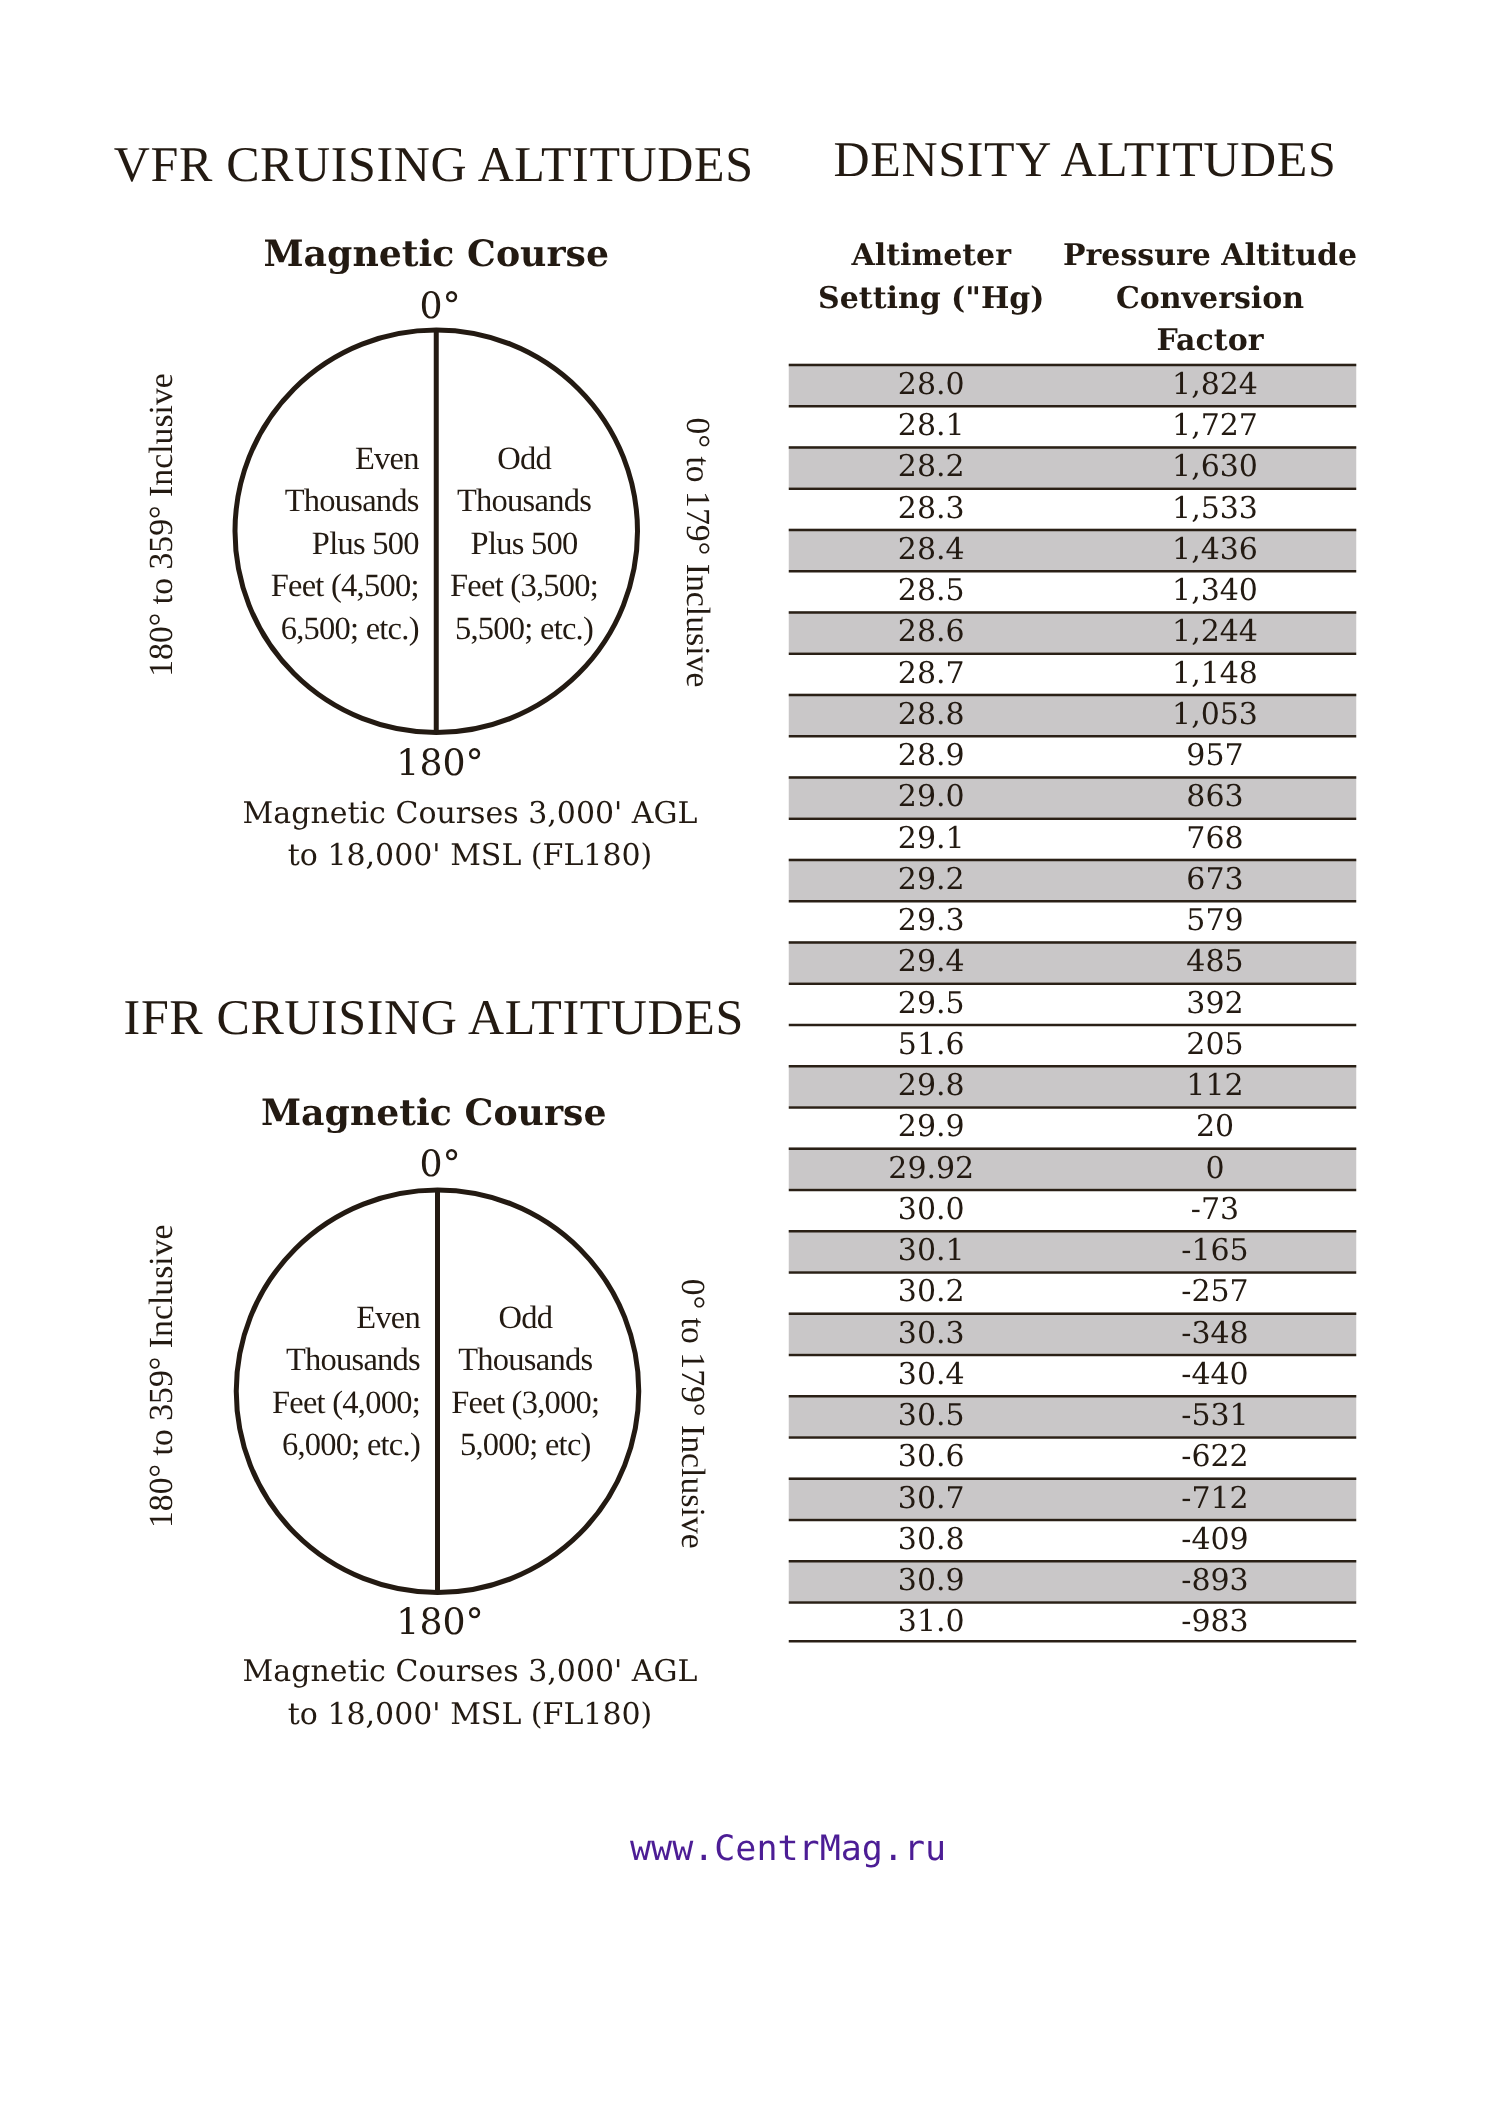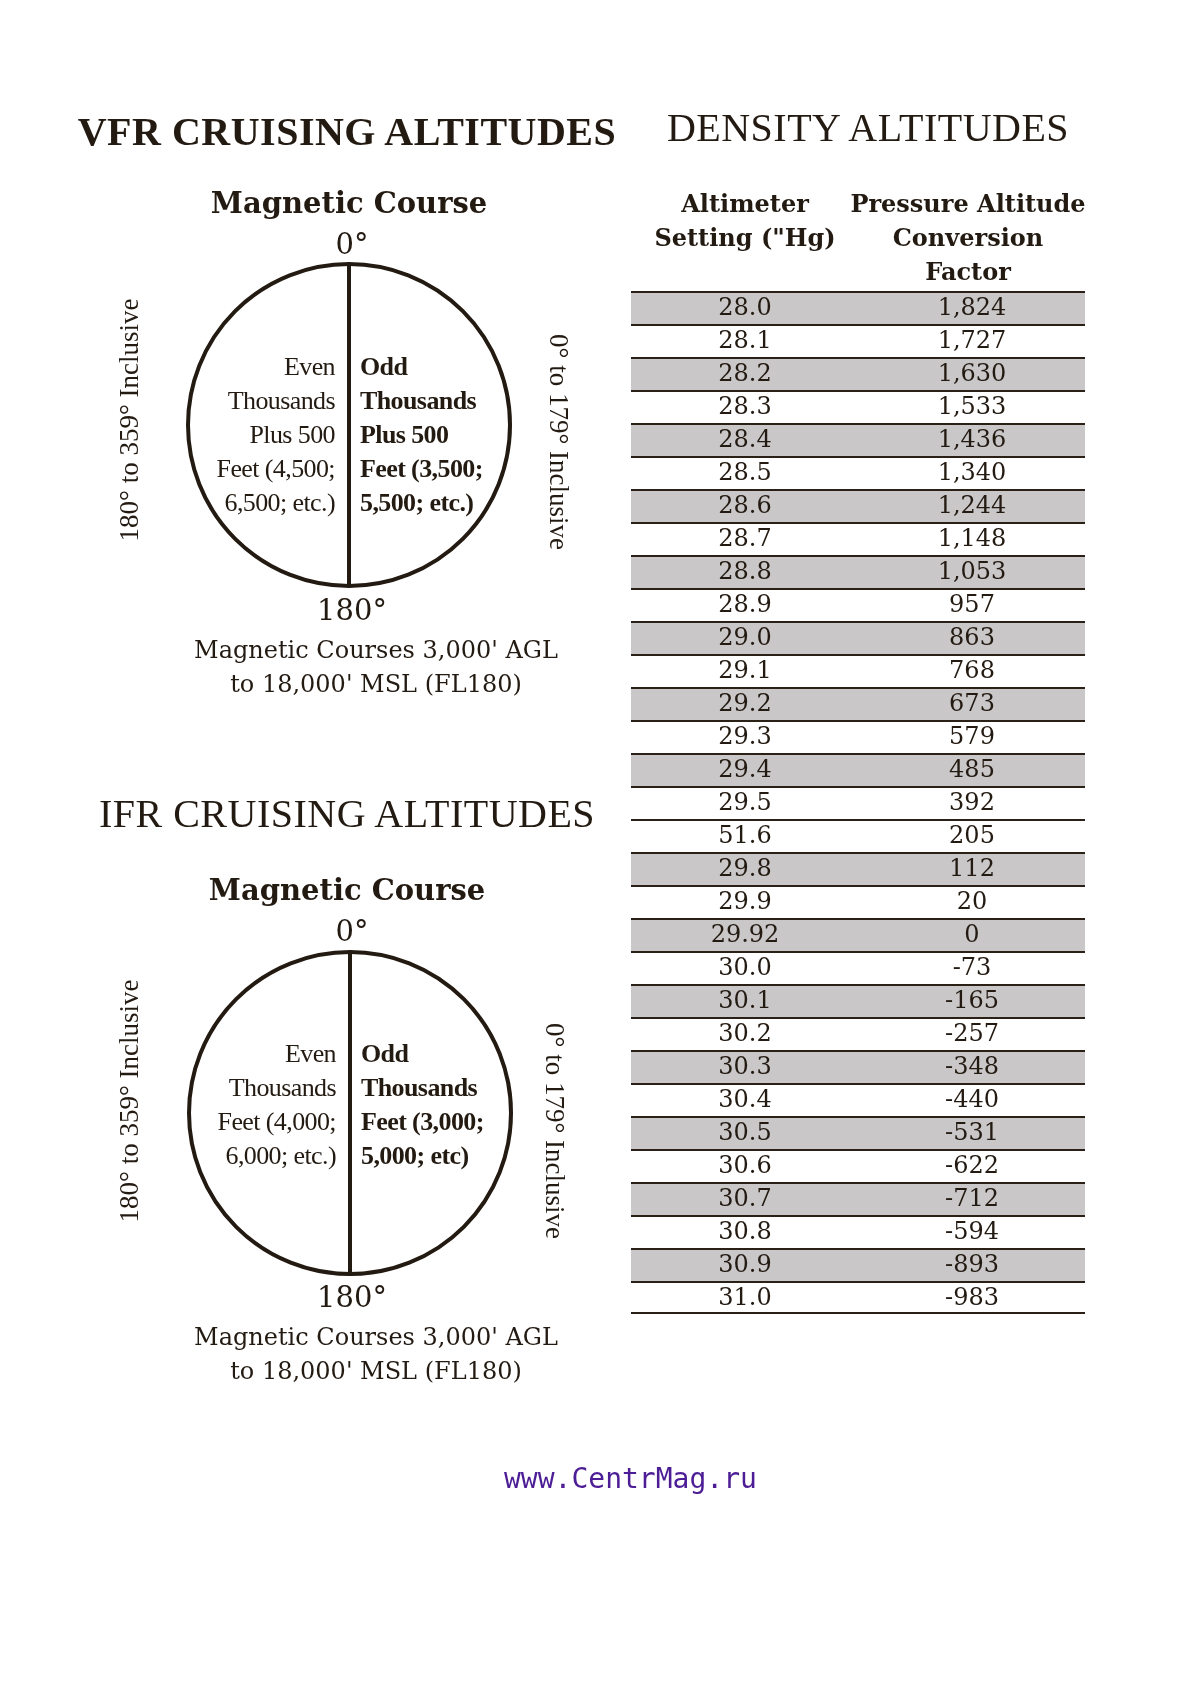--- a/index.html
+++ b/index.html
@@ -11,40 +11,40 @@
   .mc-title { font-family:"DejaVu Serif",serif; font-weight:bold; font-size:29px; white-space:nowrap;
               transform:translateX(-50%); }
   .deg { font-family:"DejaVu Serif",serif; font-size:29px; white-space:nowrap; transform:translateX(-50%); }
   .caption { font-family:"DejaVu Serif",serif; font-size:24px; line-height:34px; text-align:center;
              white-space:nowrap; transform:translateX(-50%);margin-left:25px; }
   .side { font-family:"Liberation Serif","DejaVu Serif",serif; font-size:27px; white-space:nowrap; }
   .side-left { transform:translate(-50%,-50%) rotate(-90deg); }
   .side-right { transform:translate(-50%,-50%) rotate(90deg); }
   .half { font-family:"Liberation Serif","DejaVu Serif",serif; font-size:26px; line-height:34px; letter-spacing:-0.6px; white-space:nowrap; }
   .half-left { text-align:right; }
-  .half-right { text-align:left;font-weight:bold; }
+  .half-right { text-align:center; }
   svg.circle { position:absolute; overflow:visible; }
 
   
   .table-head { position:absolute; font-family:"DejaVu Serif",serif; font-weight:bold; font-size:24px;
                 line-height:34px; text-align:center; white-space:nowrap; }
   .table { position:absolute; left:631px; top:291px; width:454px; }
   .row { height:33px; box-sizing:border-box; border-top:2.4px solid #2a2016; display:flex; align-items:flex-start; }
   .row.shaded { background:#c9c7c8; }
   .row:last-child { border-bottom:2.4px solid #2a2016; }
   .cell { font-family:"DejaVu Serif",serif; font-size:24px; text-align:center; }
   .cell.c1 { width:228px; }
   .cell.c2 { width:226px; }
   .watermark { font-family:"DejaVu Sans Mono","Liberation Mono",monospace; font-size:28px; color:#4c1d95; white-space:nowrap; }
 </style>
 </head>
 <body>
 
 <div>
-  <div class="abs section-title" style="left:347px; top:108px;font-weight:bold;">VFR CRUISING ALTITUDES</div>
+  <div class="abs section-title" style="left:347px; top:108px;">VFR CRUISING ALTITUDES</div>
   <div class="abs mc-title" style="left:349px; top:186px;">Magnetic Course</div>
   <div class="abs deg" style="left:352px; top:227px;">0°</div>
   <svg class="circle" width="340" height="340" style="left:179px; top:255px;">
     <circle cx="170" cy="170" r="161" fill="none" stroke="#231a12" stroke-width="4"></circle>
     <line x1="170" y1="9" x2="170" y2="331" stroke="#231a12" stroke-width="4"></line>
   </svg>
   <div class="abs half half-left" style="right:865px; top:350px;">
     <div>Even</div>
     <div>Thousands</div>
     <div>Plus 500</div>
@@ -215,21 +215,21 @@
       <div class="row">
         <div class="cell c1">30.6</div>
         <div class="cell c2">-622</div>
       </div>
       <div class="row shaded">
         <div class="cell c1">30.7</div>
         <div class="cell c2">-712</div>
       </div>
       <div class="row">
         <div class="cell c1">30.8</div>
-        <div class="cell c2">-594</div>
+        <div class="cell c2">-409</div>
       </div>
       <div class="row shaded">
         <div class="cell c1">30.9</div>
         <div class="cell c2">-893</div>
       </div>
       <div class="row">
         <div class="cell c1">31.0</div>
         <div class="cell c2">-983</div>
       </div>
     </div>

